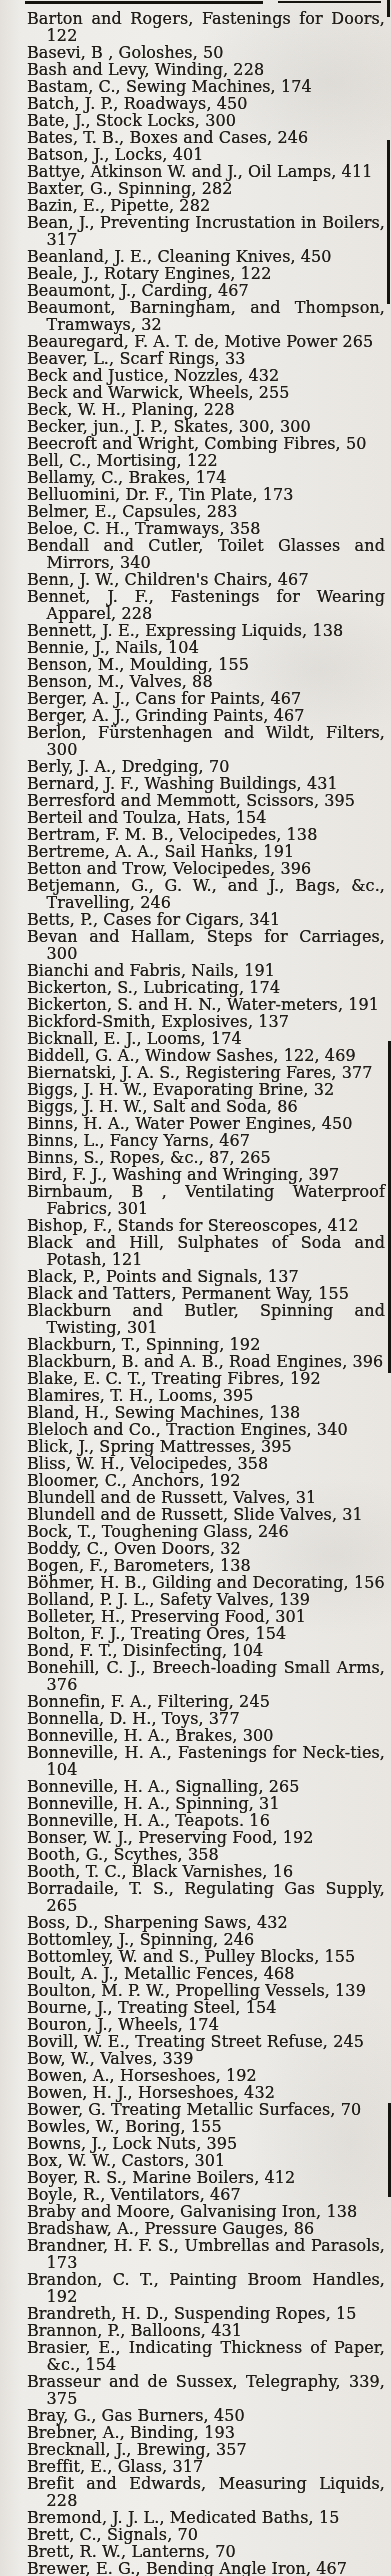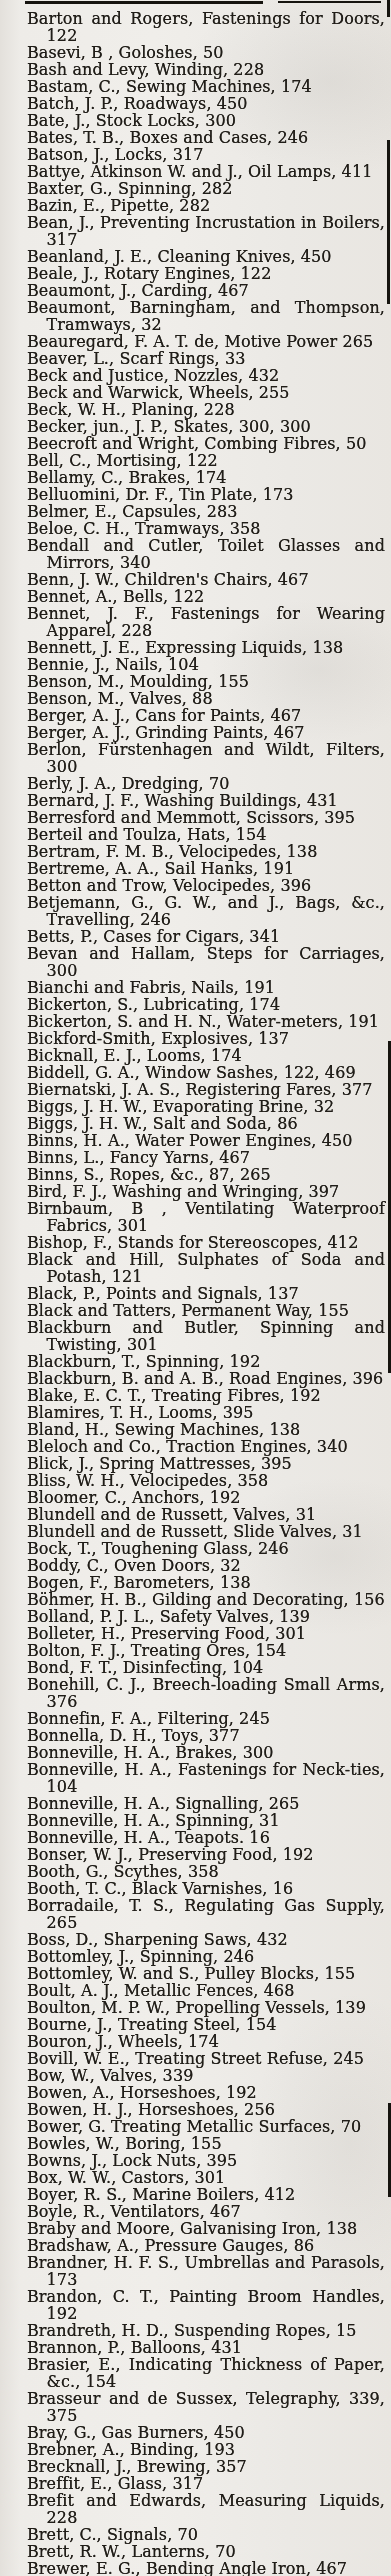--- a/index.html
+++ b/index.html
@@ -57,21 +57,21 @@
   <div class="rule v" style="left:388px; top:2103px; height:94px;"></div>
 
   <div class="index-list">
       <div class="entry">Barton and Rogers, Fastenings for Doors, 122</div>
       <div class="entry">Basevi, B , Goloshes, 50</div>
       <div class="entry">Bash and Levy, Winding, 228</div>
       <div class="entry">Bastam, C., Sewing Machines, 174</div>
       <div class="entry">Batch, J. P., Roadways, 450</div>
       <div class="entry">Bate, J., Stock Locks, 300</div>
       <div class="entry">Bates, T. B., Boxes and Cases, 246</div>
-      <div class="entry">Batson, J., Locks, 317</div>
+      <div class="entry">Batson, J., Locks, 401</div>
       <div class="entry">Battye, Atkinson W. and J., Oil Lamps, 411</div>
       <div class="entry">Baxter, G., Spinning, 282</div>
       <div class="entry">Bazin, E., Pipette, 282</div>
       <div class="entry">Bean, J., Preventing Incrustation in Boilers, 317</div>
       <div class="entry">Beanland, J. E., Cleaning Knives, 450</div>
       <div class="entry">Beale, J., Rotary Engines, 122</div>
       <div class="entry">Beaumont, J., Carding, 467</div>
       <div class="entry">Beaumont, Barningham, and Thompson, Tramways, 32</div>
       <div class="entry">Beauregard, F. A. T. de, Motive Power 265</div>
       <div class="entry">Beaver, L., Scarf Rings, 33</div>
@@ -80,21 +80,20 @@
       <div class="entry">Beck, W. H., Planing, 228</div>
       <div class="entry">Becker, jun., J. P., Skates, 300, 300</div>
       <div class="entry">Beecroft and Wright, Combing Fibres, 50</div>
       <div class="entry">Bell, C., Mortising, 122</div>
       <div class="entry">Bellamy, C., Brakes, 174</div>
       <div class="entry">Belluomini, Dr. F., Tin Plate, 173</div>
       <div class="entry">Belmer, E., Capsules, 283</div>
       <div class="entry">Beloe, C. H., Tramways, 358</div>
       <div class="entry">Bendall and Cutler, Toilet Glasses and Mirrors, 340</div>
       <div class="entry">Benn, J. W., Children's Chairs, 467</div>
-      <div class="entry">Bennet, A., Bells, 122</div>
       <div class="entry">Bennet, J. F., Fastenings for Wearing Apparel, 228</div>
       <div class="entry">Bennett, J. E., Expressing Liquids, 138</div>
       <div class="entry">Bennie, J., Nails, 104</div>
       <div class="entry">Benson, M., Moulding, 155</div>
       <div class="entry">Benson, M., Valves, 88</div>
       <div class="entry">Berger, A. J., Cans for Paints, 467</div>
       <div class="entry">Berger, A. J., Grinding Paints, 467</div>
       <div class="entry">Berlon, Fürstenhagen and Wildt, Filters, 300</div>
       <div class="entry">Berly, J. A., Dredging, 70</div>
       <div class="entry">Bernard, J. F., Washing Buildings, 431</div>
@@ -159,40 +158,41 @@
       <div class="entry">Boss, D., Sharpening Saws, 432</div>
       <div class="entry">Bottomley, J., Spinning, 246</div>
       <div class="entry">Bottomley, W. and S., Pulley Blocks, 155</div>
       <div class="entry">Boult, A. J., Metallic Fences, 468</div>
       <div class="entry">Boulton, M. P. W., Propelling Vessels, 139</div>
       <div class="entry">Bourne, J., Treating Steel, 154</div>
       <div class="entry">Bouron, J., Wheels, 174</div>
       <div class="entry">Bovill, W. E., Treating Street Refuse, 245</div>
       <div class="entry">Bow, W., Valves, 339</div>
       <div class="entry">Bowen, A., Horseshoes, 192</div>
-      <div class="entry">Bowen, H. J., Horseshoes, 256</div>
+      <div class="entry">Bowen, H. J., Horseshoes, 432</div>
       <div class="entry">Bower, G. Treating Metallic Surfaces, 70</div>
       <div class="entry">Bowles, W., Boring, 155</div>
       <div class="entry">Bowns, J., Lock Nuts, 395</div>
       <div class="entry">Box, W. W., Castors, 301</div>
       <div class="entry">Boyer, R. S., Marine Boilers, 412</div>
       <div class="entry">Boyle, R., Ventilators, 467</div>
       <div class="entry">Braby and Moore, Galvanising Iron, 138</div>
       <div class="entry">Bradshaw, A., Pressure Gauges, 86</div>
       <div class="entry">Brandner, H. F. S., Umbrellas and Parasols, 173</div>
       <div class="entry">Brandon, C. T., Painting Broom Handles, 192</div>
       <div class="entry">Brandreth, H. D., Suspending Ropes, 15</div>
       <div class="entry">Brannon, P., Balloons, 431</div>
       <div class="entry">Brasier, E., Indicating Thickness of Paper, &amp;c., 154</div>
       <div class="entry">Brasseur and de Sussex, Telegraphy, 339, 375</div>
       <div class="entry">Bray, G., Gas Burners, 450</div>
       <div class="entry">Brebner, A., Binding, 193</div>
       <div class="entry">Brecknall, J., Brewing, 357</div>
       <div class="entry">Breffit, E., Glass, 317</div>
       <div class="entry">Brefit and Edwards, Measuring Liquids, 228</div>
+      <div class="entry">Bremond, J. J. L., Medicated Baths, 15</div>
       <div class="entry">Brett, C., Signals, 70</div>
       <div class="entry">Brett, R. W., Lanterns, 70</div>
       <div class="entry">Brewer, E. G., Bending Angle Iron, 467</div>
       <div class="entry">Brewer, E. G., Electro-Magnetic Apparatus, 192</div>
       <div class="entry">Brewer, E. G., Horseshoes, 87</div>
       <div class="entry">Brewer, E. G., Ice, 265</div>
     </div>
 
 </div>
 

